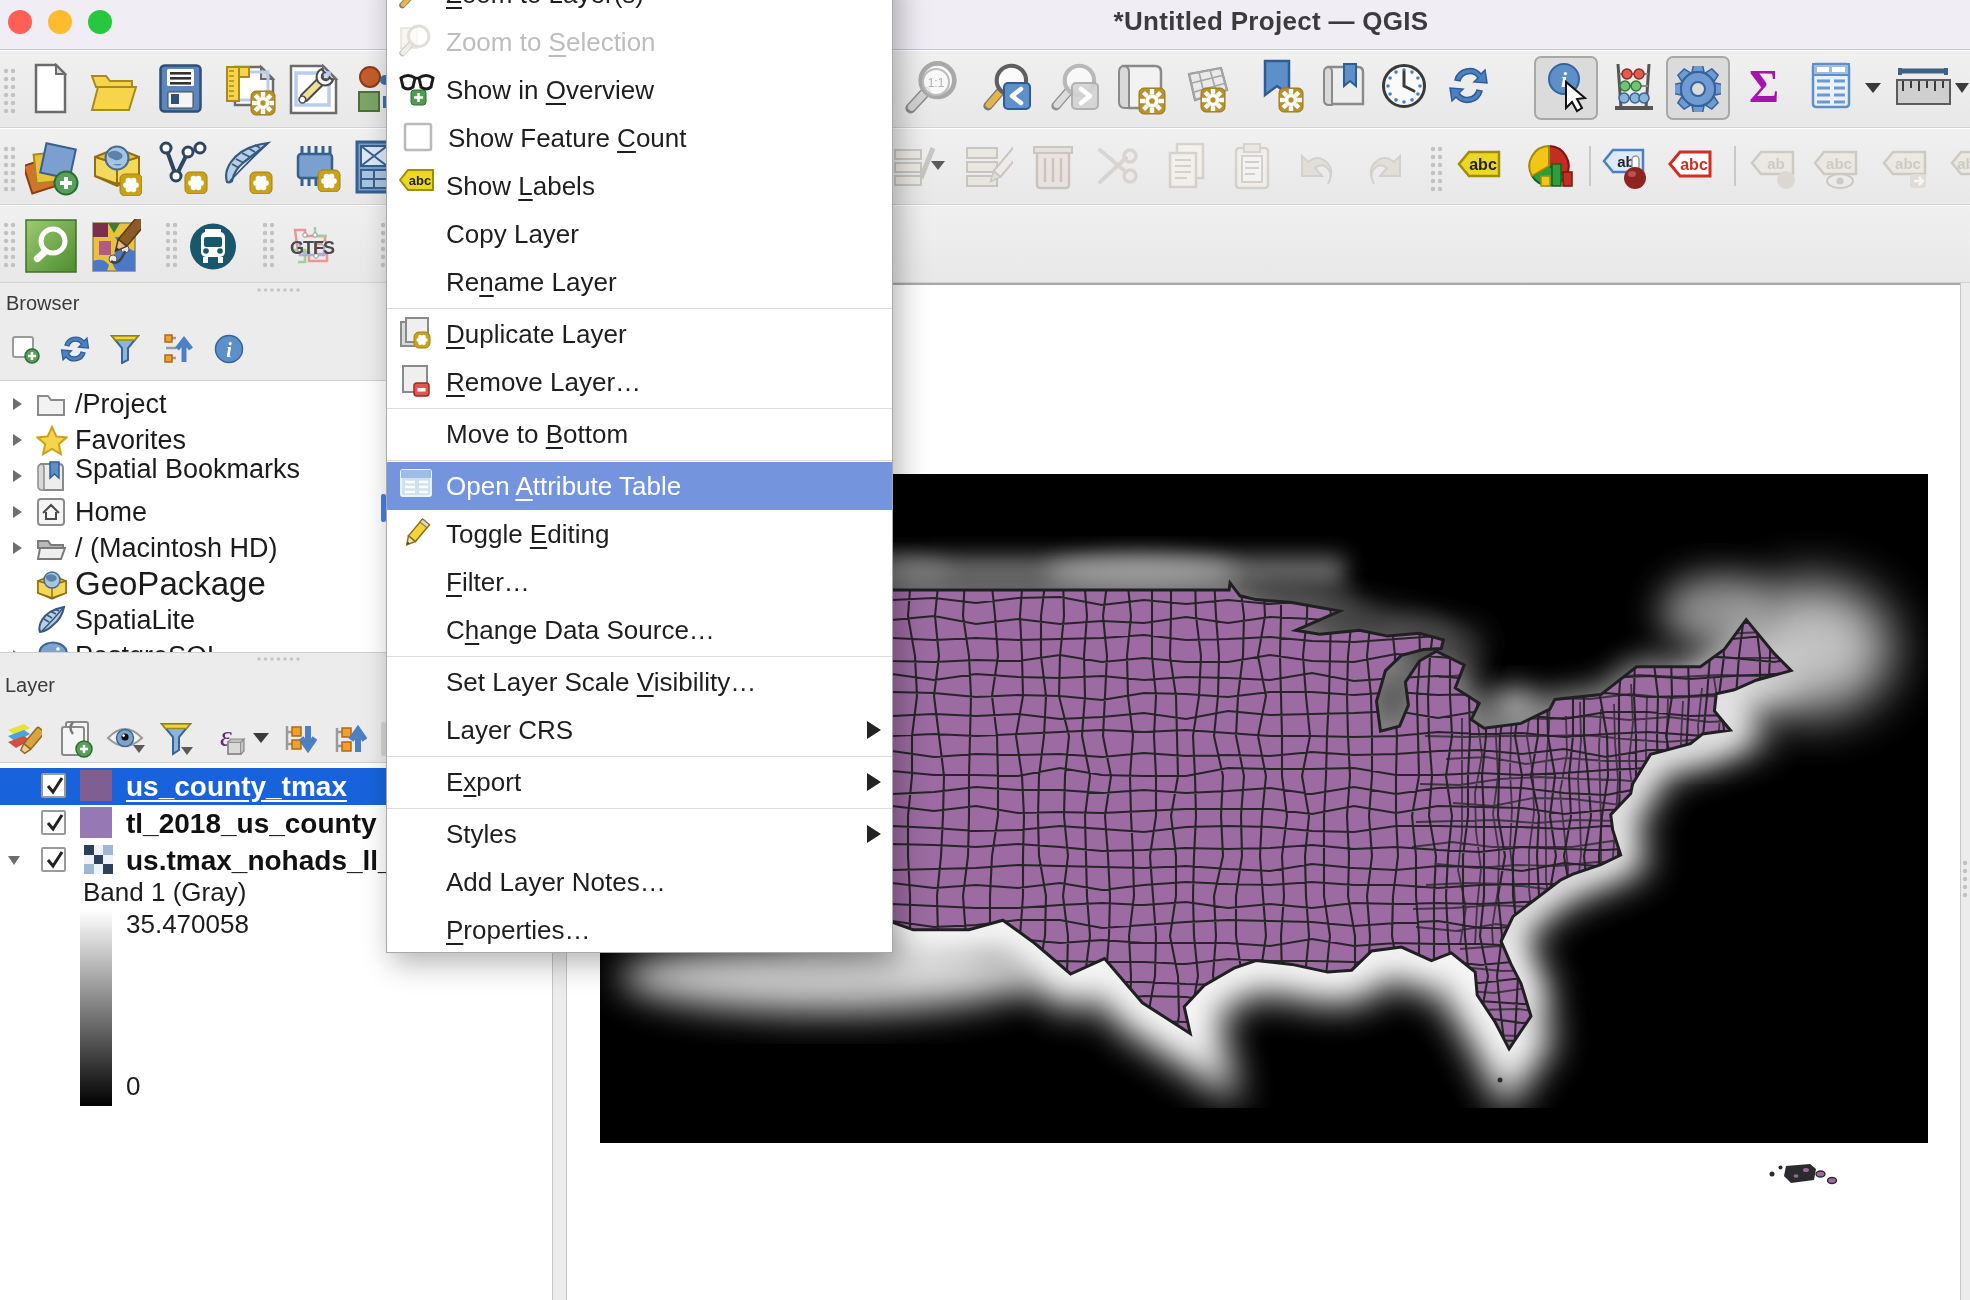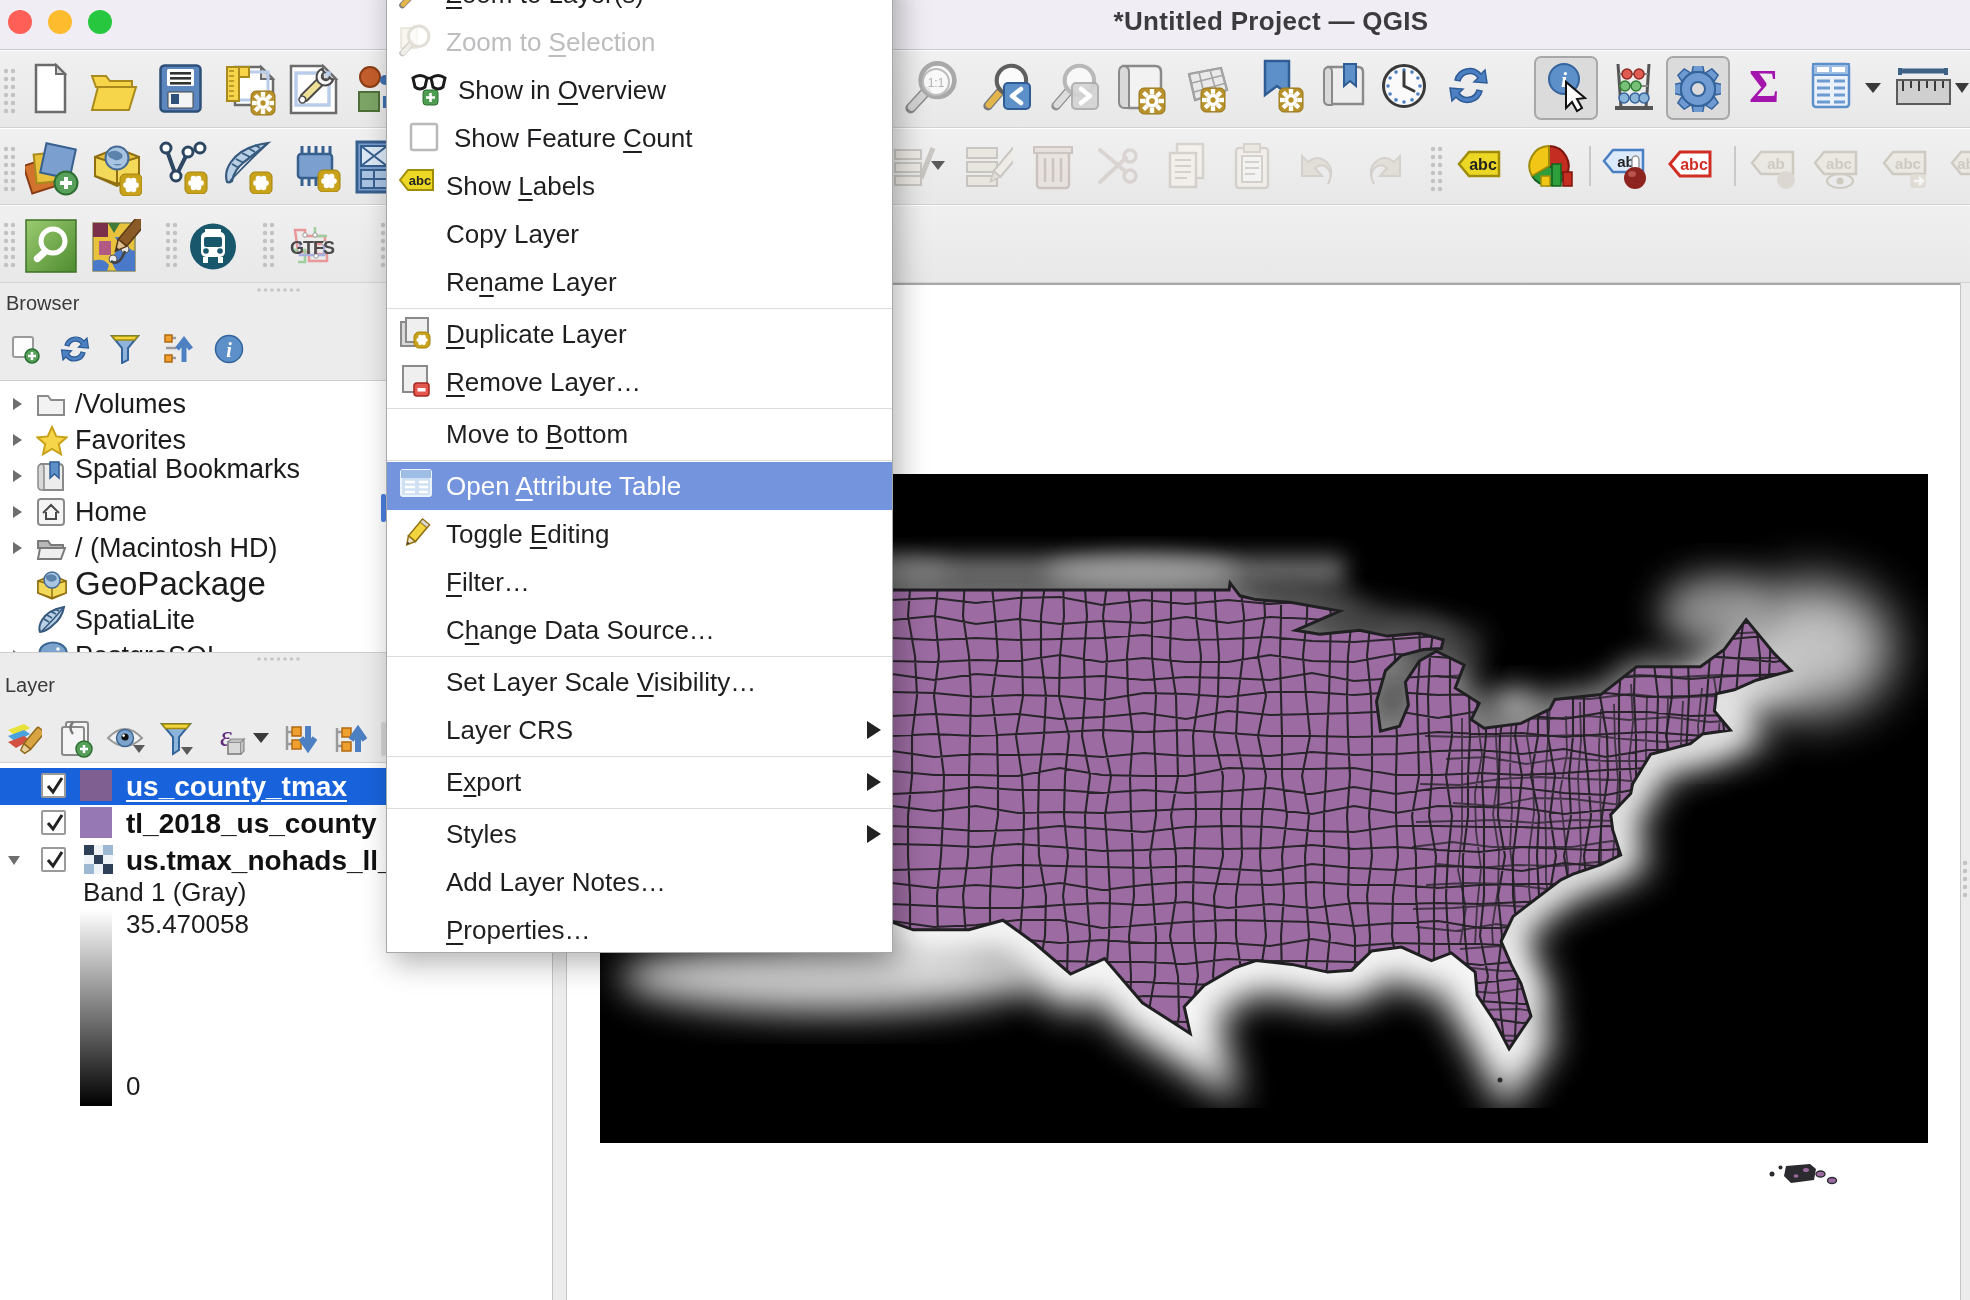--- a/index.html
+++ b/index.html
@@ -570,21 +570,21 @@
     <circle cx="15" cy="15" r="13.5" fill="#5d8fc9" stroke="#35649c" stroke-width="1.5"></circle>
     <text x="15" y="23" font-size="20" font-style="italic" font-weight="bold" fill="#fff" text-anchor="middle" font-family="Liberation Serif">i</text>
   </svg>
 <div style="position:absolute;left:0px;top:380px;width:552px;height:1px;background:#cfcfcf"></div>
 <svg style="position:absolute;left:10px;top:396px;" width="14" height="16" viewBox="0 0 14 16">
     <path d="M3 2 L12 8 L3 14 Z" fill="#6e6e6e"></path>
   </svg>
 <svg style="position:absolute;left:36px;top:389px;" width="30" height="30" viewBox="0 0 30 30">
     <path d="M2 7 h10 l3 4 h13 v15 h-26 Z" fill="#f2f2f2" stroke="#8a8a8a" stroke-width="2"></path>
   </svg>
-<div style="position:absolute;left:75px;top:386px;height:36px;line-height:36px;font-size:27px;color:#1b1b1b">/Volumes</div>
+<div style="position:absolute;left:75px;top:386px;height:36px;line-height:36px;font-size:27px;color:#1b1b1b">/Project</div>
 <svg style="position:absolute;left:10px;top:432px;" width="14" height="16" viewBox="0 0 14 16">
     <path d="M3 2 L12 8 L3 14 Z" fill="#6e6e6e"></path>
   </svg>
 <svg style="position:absolute;left:36px;top:425px;" width="32" height="32" viewBox="0 0 32 32">
     <path d="M16 2 L20.3 11.4 L30.5 12.4 L22.8 19.2 L25 29.3 L16 24 L7 29.3 L9.2 19.2 L1.5 12.4 L11.7 11.4 Z" fill="#f7d54a" stroke="#c8a218" stroke-width="2"></path>
   </svg>
 <div style="position:absolute;left:75px;top:422px;height:36px;line-height:36px;font-size:27px;color:#1b1b1b">Favorites</div>
 <svg style="position:absolute;left:10px;top:468px;" width="14" height="16" viewBox="0 0 14 16">
     <path d="M3 2 L12 8 L3 14 Z" fill="#6e6e6e"></path>
   </svg>
@@ -826,32 +826,32 @@
           <rect x="2" y="4" width="16" height="20" fill="#efe9d9" stroke="#c9c2ae" stroke-width="1.5"></rect>
           <g opacity="0.9">
             <line x1="12.5" y1="19.5" x2="3.4" y2="29.2" stroke="#7a7a7a" stroke-width="6.3" stroke-linecap="round"></line>
             <line x1="12.5" y1="19.5" x2="4.1" y2="28.6" stroke="#dcd6c6" stroke-width="4.6" stroke-linecap="round"></line>
             <circle cx="19.7" cy="12.2" r="10.2" fill="#ffffff" fill-opacity="0.75" stroke="#b9b2a0" stroke-width="2.9"></circle>
           </g>
         </svg>
       </div>
       <div style="position:absolute;left:59px;top:0;height:48px;line-height:48px;font-size:26px;color:#bdbdbf;white-space:nowrap">Zoom to <u>S</u>election</div>
     </div>
-<div style="position:absolute;left:12px;top:96px;width:100%;height:48px;">
+<div style="position:absolute;left:0;top:96px;width:100%;height:48px;">
       <div style="position:absolute;left:12px;top:50%;transform:translateY(-50%);width:36px;height:36px;display:flex;align-items:center">
         <svg style="position:absolute;left:0px;top:0px;" width="36" height="34" viewBox="0 0 36 34">
           <path d="M2 6 q7 -5 14 0 l-2 9 q-5 4 -10 0 Z M20 6 q7 -5 14 0 l-2 9 q-5 4 -10 0 Z" fill="#fff" stroke="#1a1a1a" stroke-width="3"></path>
           <path d="M16 7 q2 -2 4 0" fill="none" stroke="#1a1a1a" stroke-width="2.5"></path>
           <rect x="12" y="18" width="15" height="15" rx="3" fill="#4d9e50" stroke="#2c6e31"></rect>
           <path d="M19.5 21 v9 M15 25.5 h9" stroke="#fff" stroke-width="2.5"></path>
         </svg>
       </div>
       <div style="position:absolute;left:59px;top:0;height:48px;line-height:48px;font-size:26px;color:#1e1e20;white-space:nowrap">Show in <u>O</u>verview</div>
     </div>
-<div style="position:absolute;left:8px;top:144px;width:100%;height:48px;">
+<div style="position:absolute;left:2px;top:144px;width:100%;height:48px;">
       <div style="position:absolute;left:12px;top:50%;transform:translateY(-50%);width:36px;height:36px;display:flex;align-items:center">
         <svg style="position:absolute;left:0px;top:0px;" width="34" height="34" viewBox="0 0 34 34">
           <rect x="4" y="4" width="26" height="26" rx="2" fill="#fff" stroke="#b9b9b9" stroke-width="2.5"></rect>
         </svg>
       </div>
       <div style="position:absolute;left:59px;top:0;height:48px;line-height:48px;font-size:26px;color:#1e1e20;white-space:nowrap">Show Feature <u>C</u>ount</div>
     </div>
 <div style="position:absolute;left:0;top:192px;width:100%;height:48px;">
       <div style="position:absolute;left:12px;top:50%;transform:translateY(-50%);width:36px;height:36px;display:flex;align-items:center">
         <svg style="position:absolute;left:0px;top:0px;" width="36" height="26" viewBox="0 0 36 26">

